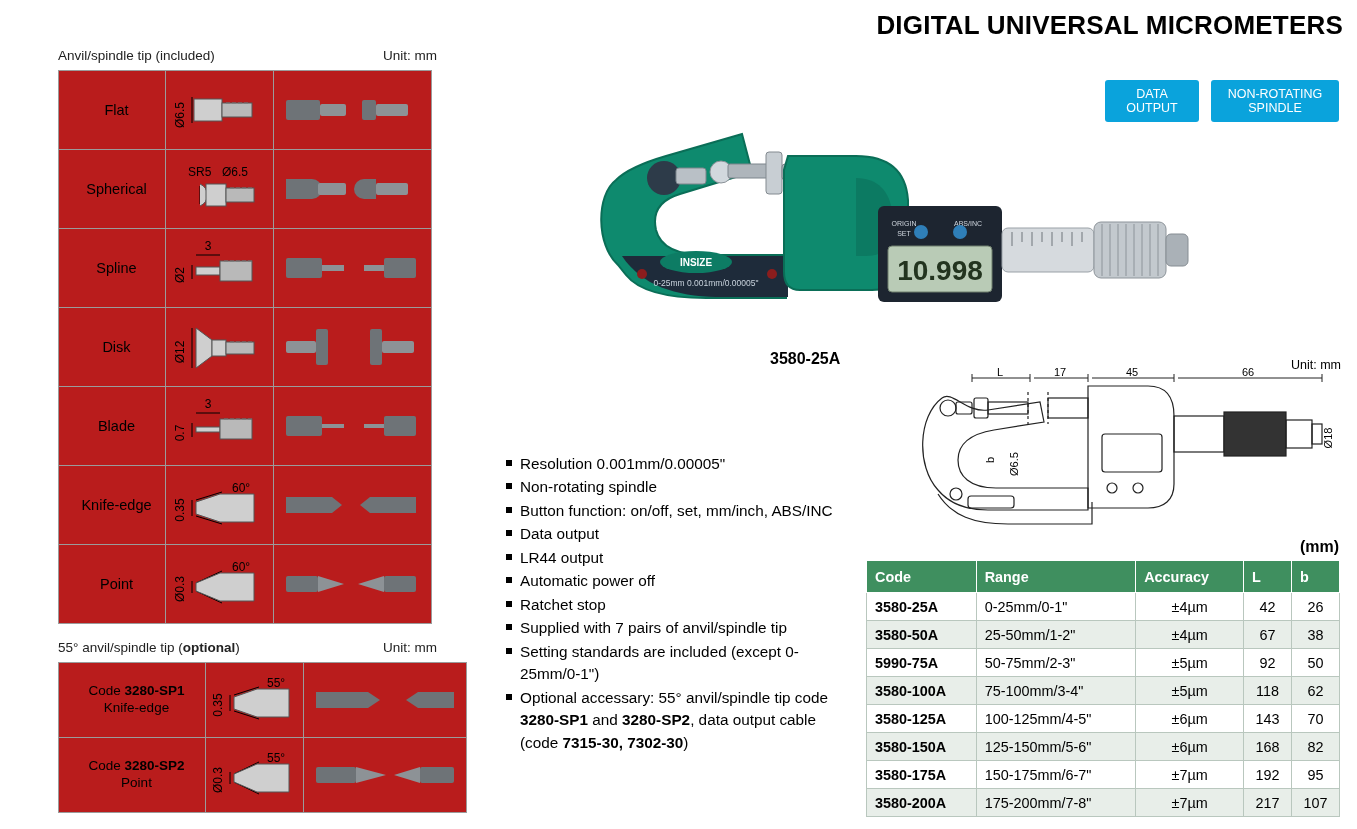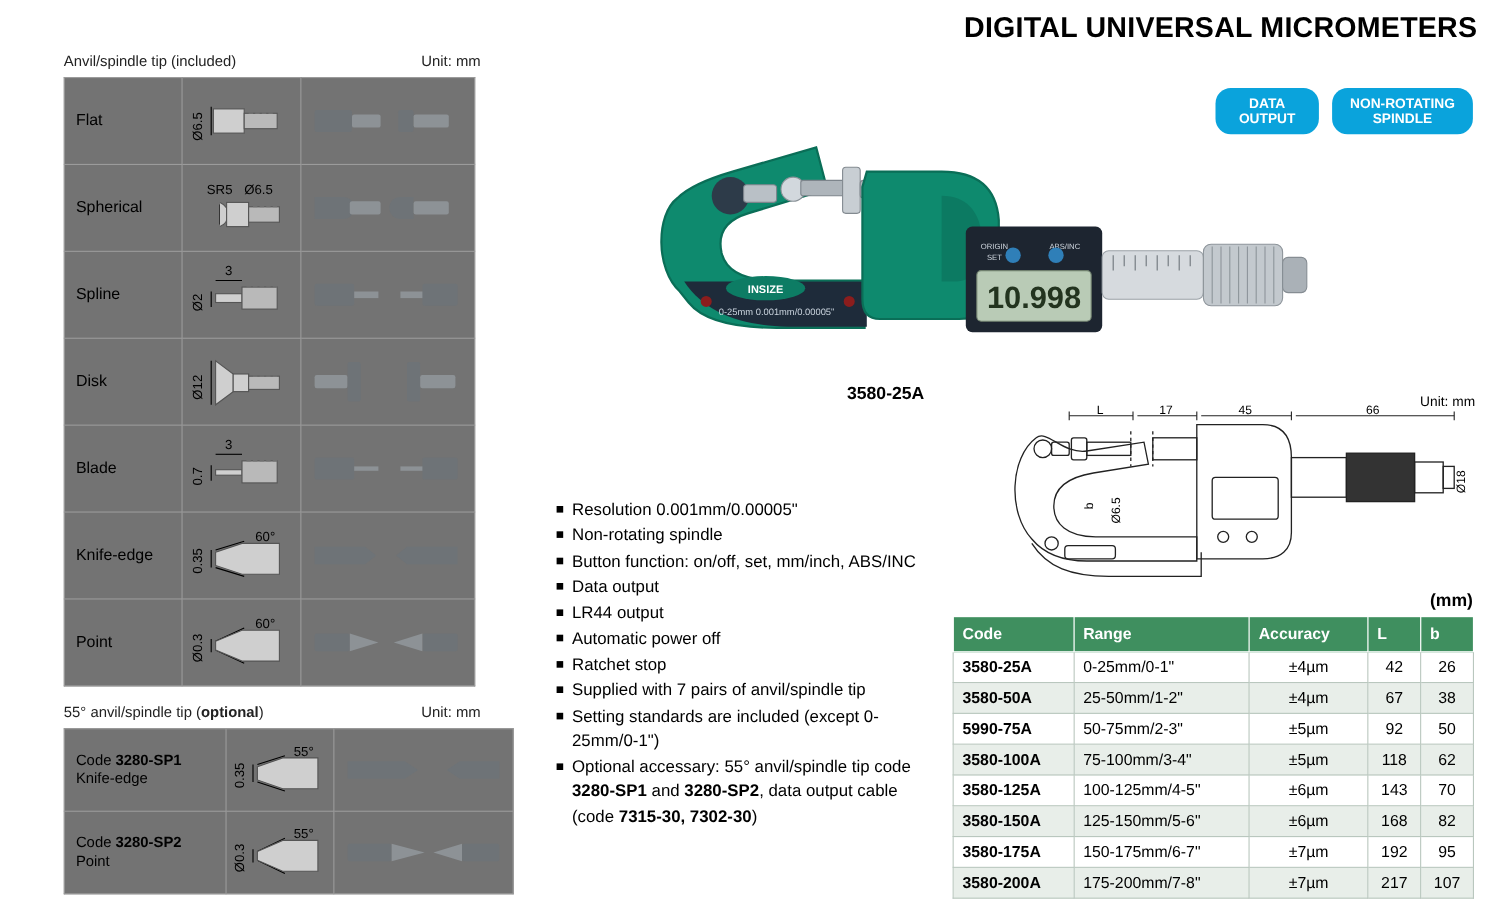--- a/index.html
+++ b/index.html
@@ -16,36 +16,37 @@
   
   .title{
     position:absolute;top:10px;right:14px;
     font-size:26px;font-weight:bold;letter-spacing:.2px;
     text-align:right;
   }
 
   
   .badges{position:absolute;top:80px;right:18px;display:flex;gap:12px;}
   .badge{
-    background:#0aa3dc;color:#fff;font-weight:bold;font-size:12.5px;
+    background:#0aa3dc;color:#fff;font-weight:normal;font-size:12.5px;
     text-align:center;line-height:1.12;
-    padding:7px 10px;border-radius:14px;min-width:74px;
+    padding:7px 10px;border-radius:3px;min-width:74px;
     display:flex;flex-direction:column;justify-content:center;
   }
   .badge.wide{min-width:108px;}
 
   
   .tbl-caption{
     position:absolute;font-size:13.5px;color:#222;
   }
   .tbl-unit{position:absolute;font-size:13.5px;color:#222;}
 
   table.tips{
     position:absolute;border-collapse:collapse;
-    background:#737373;
+    background:#b91c1c;
+    text-align:center;
   }
   table.tips td{
     border:1px solid #9b9b9b;
     vertical-align:middle;
   }
   table.tips td.name{width:95px;height:76px;padding-left:10px;font-size:14.5px;}
   table.tips td.dim{width:105px;}
   table.tips td.pic{width:155px;}
 
   table.opt td.name{width:135px;height:72px;padding-left:10px;font-size:13.5px;line-height:1.25;}

